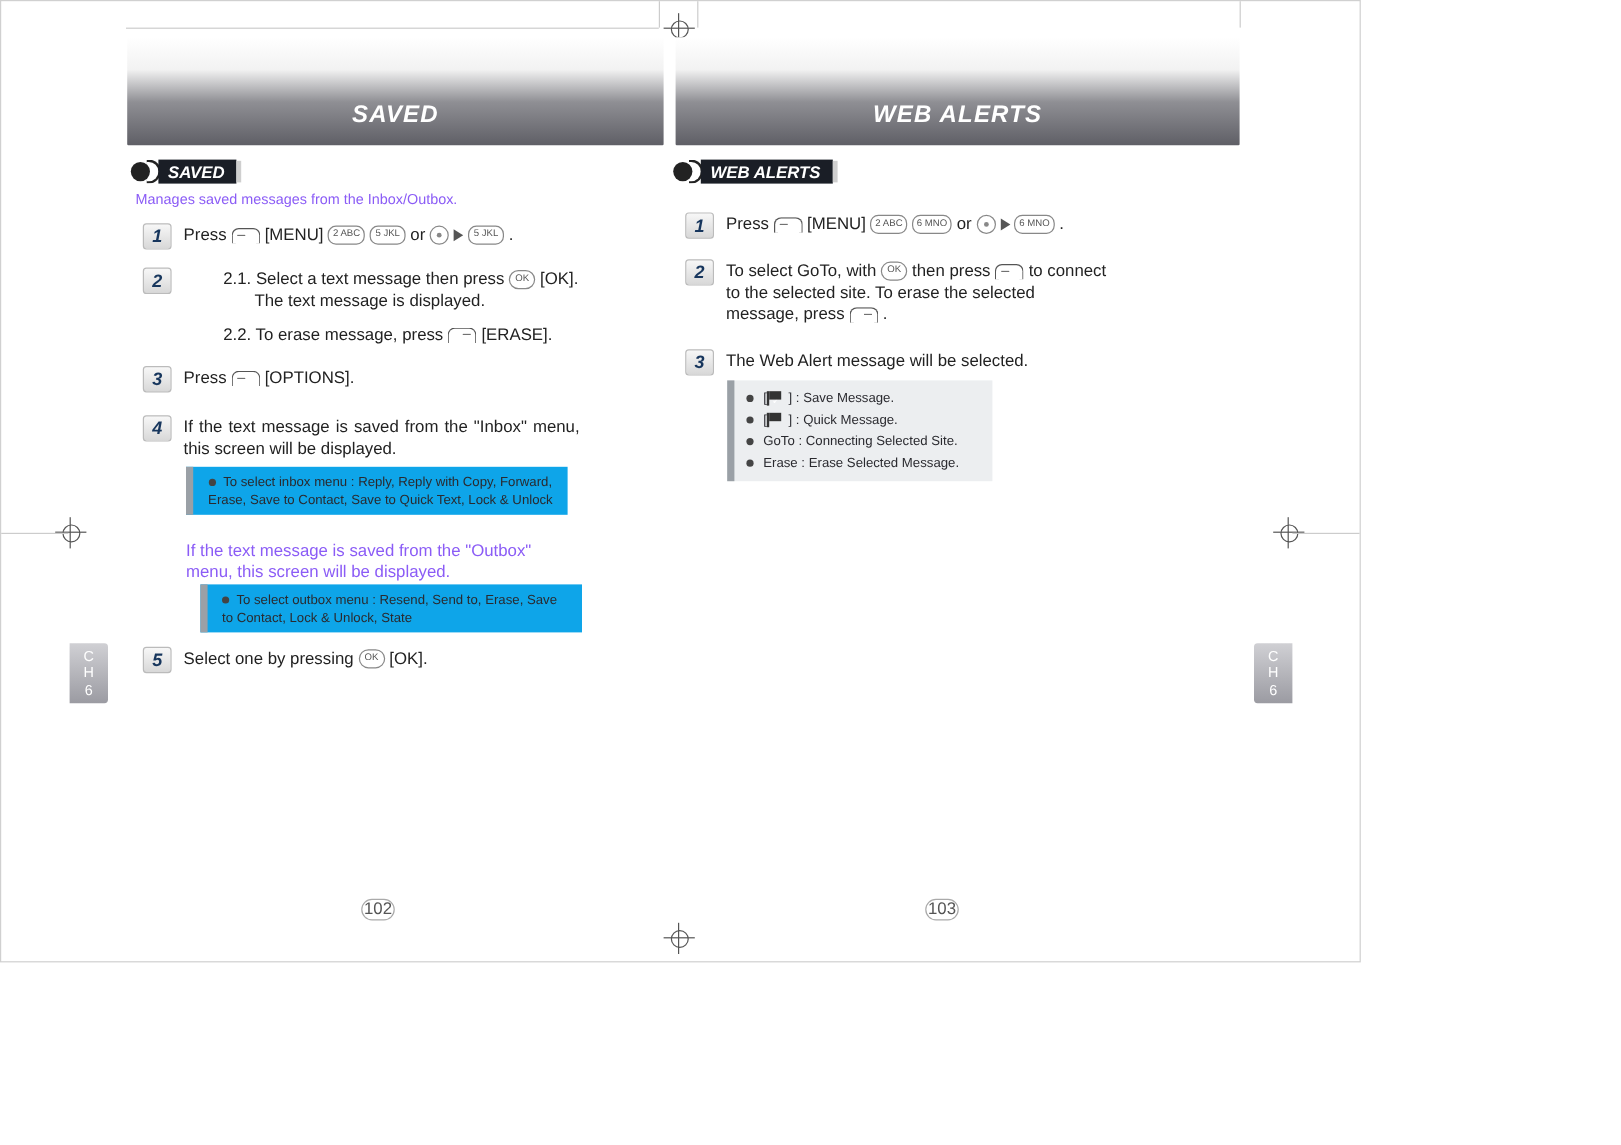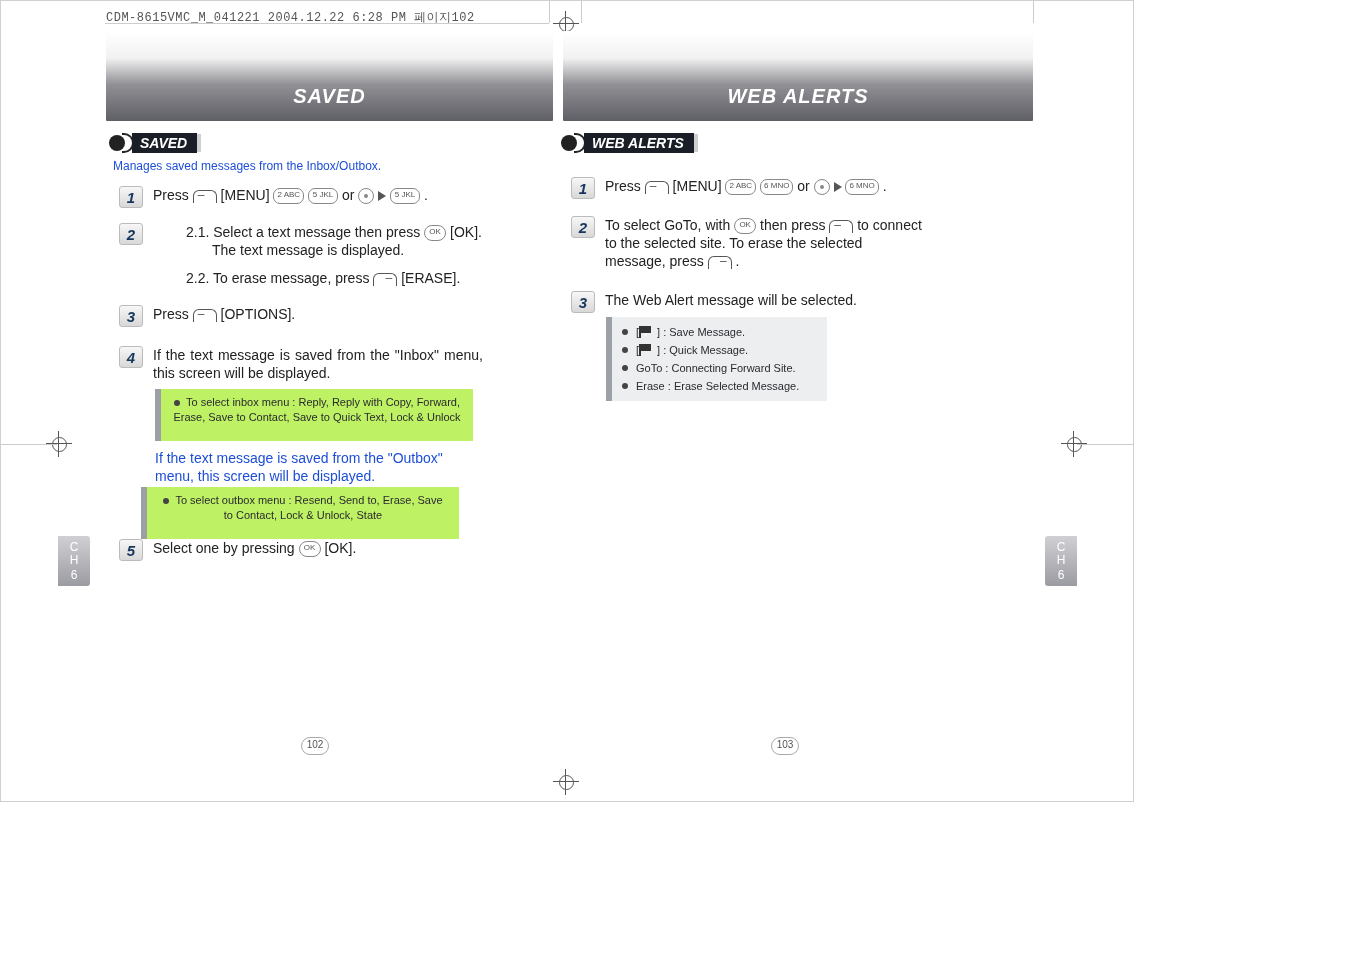--- a/index.html
+++ b/index.html
@@ -21,64 +21,63 @@
   .banner-left{left:105px;width:447px;}
   .banner-left .banner-grad{background:linear-gradient(#fff 0%,#f2f2f2 30%,#8f8f94 60%,#5f5f66 100%);}
   .banner-right{left:562px;width:470px;}
   .banner-right .banner-grad{background:linear-gradient(#fff 0%,#f2f2f2 30%,#8f8f94 60%,#5f5f66 100%);}
   
   .sh{position:absolute;}
   .sh .dot{display:inline-block;width:16px;height:16px;border-radius:50%;background:#222;vertical-align:middle;}
   .sh .arc{display:inline-block;width:10px;height:16px;border:2px solid #222;border-left:none;border-radius:0 16px 16px 0;margin-left:-3px;vertical-align:middle;}
   .sh .lbl{display:inline-block;background:#1a1e26;color:#fff;font-weight:bold;font-style:italic;padding:2px 10px 2px 8px;font-size:14px;vertical-align:middle;margin-left:-2px;}
   .sh .tick{display:inline-block;width:4px;height:18px;background:#cfcfcf;vertical-align:middle;}
-  .sub{position:absolute;font-size:12px;color:#1d4ed8;}
+  .sub{position:absolute;font-size:12px;color:#8b5cf6;}
   
   .step{position:absolute;display:flex;align-items:flex-start;}
   .numbox{width:22px;height:20px;border-radius:3px;background:linear-gradient(#f7f7f7,#d8d8d8);border:1px solid #bbb;display:flex;align-items:center;justify-content:center;margin-right:10px;flex:none;}
   .numbox span{font-weight:bold;font-style:italic;color:#17365d;font-size:15px;}
   .step .txt{font-size:14px;line-height:18px;color:#222;max-width:320px;}
   .step.wide .txt{max-width:330px;text-align:justify;}
   
   .ico{display:inline-block;vertical-align:middle;}
   .ico-soft{width:22px;height:12px;border:1px solid #555;border-radius:6px 6px 0 0;border-bottom:none;position:relative;}
   .ico-soft.left:before{content:"–";position:absolute;left:4px;top:-5px;font-size:12px;color:#555;}
   .ico-soft.right:before{content:"–";position:absolute;right:4px;top:-5px;font-size:12px;color:#555;}
   .ico-key{min-width:22px;height:14px;border:1px solid #888;border-radius:7px;font-size:8px;padding:0 3px;line-height:12px;text-align:center;color:#555;}
   .ico-ok{width:20px;height:14px;border:1px solid #888;border-radius:8px;font-size:8px;line-height:12px;text-align:center;color:#555;}
   .ico-nav{width:14px;height:14px;border:1px solid #888;border-radius:50%;position:relative;}
   .ico-nav:after{content:"";position:absolute;left:5px;top:5px;width:4px;height:4px;background:#888;border-radius:50%;}
   .ico-arrow{width:0;height:0;border-top:5px solid transparent;border-bottom:5px solid transparent;border-left:8px solid #555;}
   
-  .note{position:absolute;background:#bef264;border-left:6px solid #9aa0a6;padding:6px 12px 16px 12px;font-size:11px;color:#2a2a2f;line-height:15px;}
+  .note{position:absolute;background:#0ea5e9;border-left:6px solid #9aa0a6;padding:6px 12px 4px 12px;font-size:11px;color:#2a2a2f;line-height:15px;}
   .note .b{display:inline-block;width:6px;height:6px;border-radius:50%;background:#444;margin-right:6px;vertical-align:middle;}
   
   .info{position:absolute;background:#eceef0;border-left:6px solid #9aa0a6;padding:6px 10px;font-size:11px;color:#2a2a2f;line-height:18px;}
   .info .row{display:flex;align-items:center;}
   .info .b{width:6px;height:6px;border-radius:50%;background:#444;margin-right:8px;flex:none;}
   .info .flag{display:inline-block;width:14px;height:12px;margin-right:4px;position:relative;}
   .info .flag:before{content:"";position:absolute;left:0;top:0;width:2px;height:12px;background:#333;}
   .info .flag:after{content:"";position:absolute;left:2px;top:0;width:10px;height:7px;background:#333;}
   .info .flag.check:after{background:#333;}
   .info .flag.check .cm{position:absolute;left:4px;top:-1px;color:#fff;font-size:9px;}
   
   .tab{position:absolute;width:32px;height:50px;background:linear-gradient(#d0d0d4,#9b9ba2);border-radius:3px;color:#fff;font-size:12px;display:flex;flex-direction:column;align-items:center;justify-content:center;line-height:13px;}
   .tab-left{left:57px;top:535px;border-radius:0 3px 3px 0;}
   .tab-right{left:1044px;top:535px;border-radius:3px 0 0 3px;}
   
-  .pn{position:absolute;bottom:46px;font-size:10px;color:#555;}
+  .pn{position:absolute;bottom:34px;font-size:14px;color:#555;}
   .pn .ring1{display:inline-block;width:26px;height:16px;border:1px solid #aaa;border-radius:10px;line-height:14px;text-align:center;}
 </style>
 </head>
 <body>
 
 <div class="stage">
   <div class="page-area">
 
-    <div class="header-line">CDM-8615VMC_M_041221  2004.12.22 6:28 PM  페이지102</div>
     <div class="trim-h" style="left:104px;top:22px;width:444px;"></div>
     <div class="trim-v" style="left:548px;top:0;height:22px;"></div>
     <div class="trim-v" style="left:580px;top:0;height:22px;"></div>
     <div class="trim-v" style="left:1032px;top:0;height:22px;"></div>
     <div class="cross" style="left:552px;top:10px;">
         <div class="ring"></div>
       </div>
     <div class="cross" style="left:552px;top:768px;">
         <div class="ring"></div>
       </div>
@@ -153,21 +152,21 @@
     <div class="step wide" style="left:118px;top:345px;">
       <div class="numbox">
           <span>4</span>
         </div>
       <div class="txt">If the text message is saved from the "Inbox" menu, this screen will be displayed.</div>
     </div>
     <div class="note" style="left:154px;top:388px;width:288px;text-align:center;">
       <span class="b"></span><span>To select inbox menu : Reply, Reply with Copy, Forward, Erase, Save to Contact, Save to Quick Text, Lock &amp; Unlock</span>
     </div>
     <div class="sub" style="left:154px;top:448px;width:310px;font-size:14px;line-height:18px;">If the text message is saved from the "Outbox" menu, this screen will be displayed.</div>
-    <div class="note" style="left:140px;top:486px;width:288px;text-align:center;">
+    <div class="note" style="left:166px;top:486px;width:288px;">
       <span class="b"></span><span>To select outbox menu : Resend, Send to, Erase, Save to Contact, Lock &amp; Unlock, State</span>
     </div>
 
     <div class="step" style="left:118px;top:538px;">
       <div class="numbox">
           <span>5</span>
         </div>
       <div class="txt">
         <span>Select one by pressing</span>
         <span class="ico ico-ok">OK</span>
@@ -217,21 +216,21 @@
       <div class="txt">The Web Alert message will be selected.</div>
     </div>
 
     <div class="info" style="left:605px;top:316px;width:195px;">
       <div class="row"><span class="b"></span>[ <span class="flag check">
             <span class="cm">✓</span>
           </span><span>] : Save Message.</span></div>
       <div class="row"><span class="b"></span>[ <span class="flag"></span><span>] : Quick Message.</span></div>
       <div class="row">
           <span class="b"></span>
-          <span>GoTo : Connecting Forward Site.</span>
+          <span>GoTo : Connecting Selected Site.</span>
         </div>
       <div class="row">
           <span class="b"></span>
           <span>Erase : Erase Selected Message.</span>
         </div>
     </div>
 
     <div class="tab tab-left">
       <span>C</span>
         <span>H</span>

